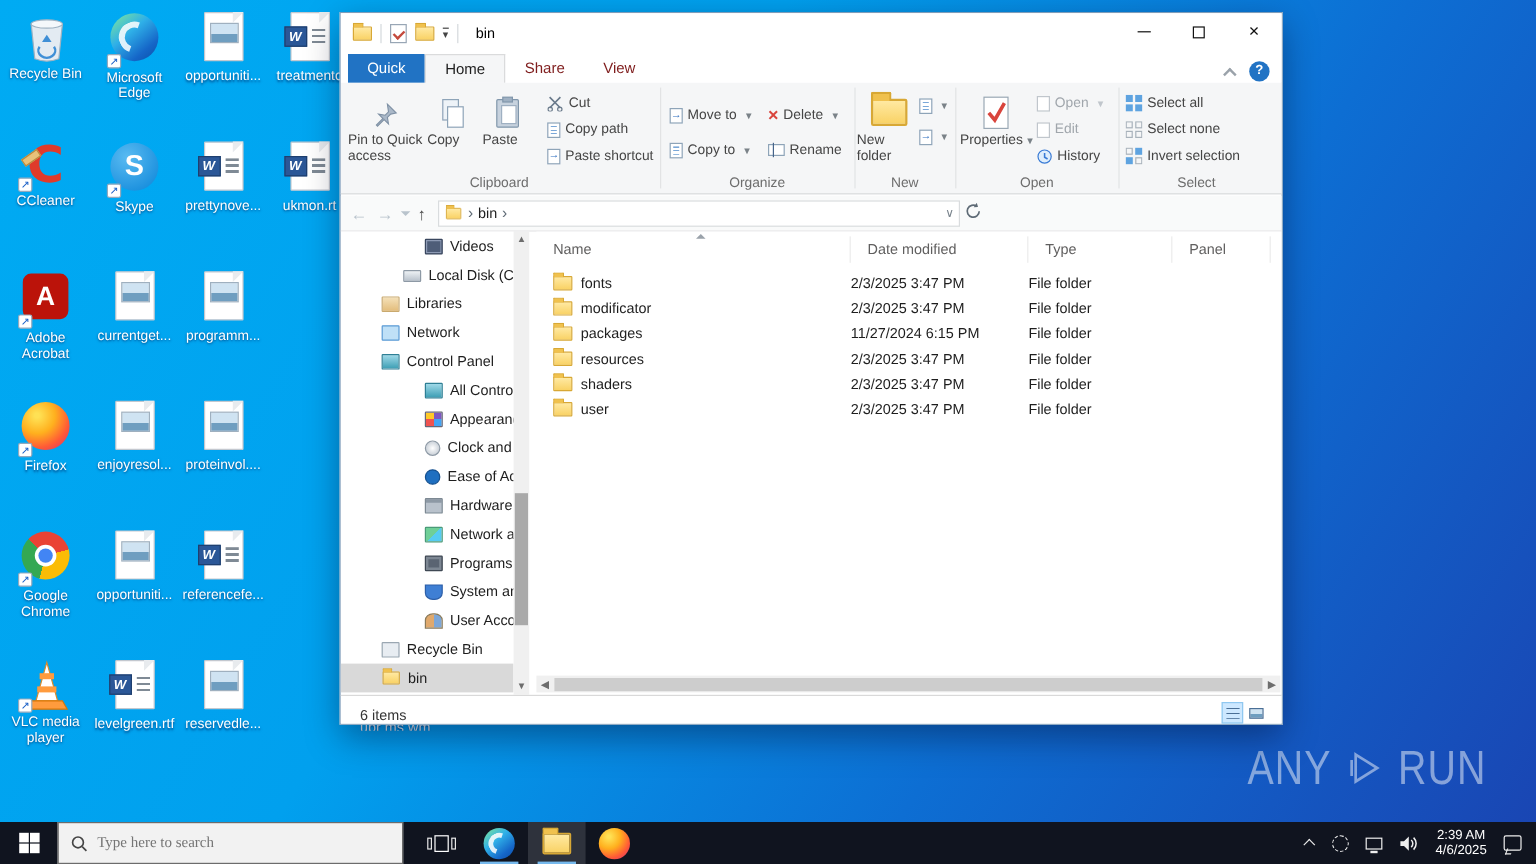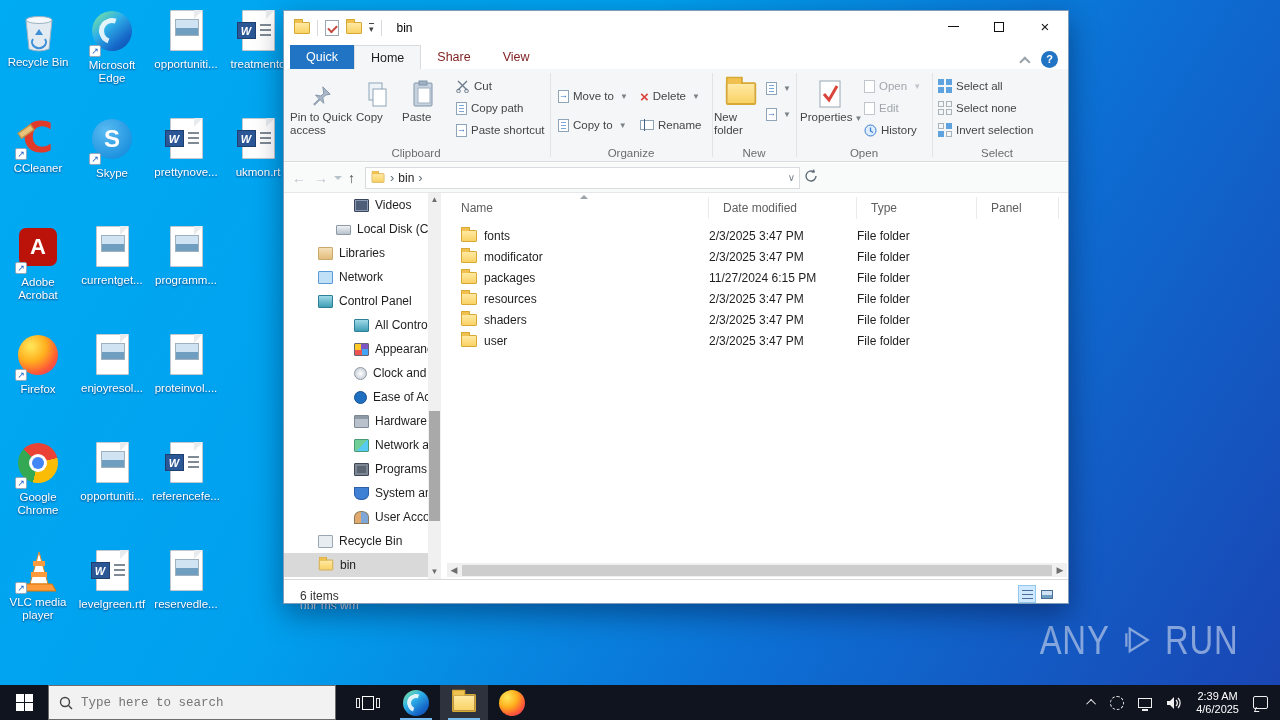--- a/index.html
+++ b/index.html
@@ -164,21 +164,21 @@
   .vb-th{width:12px;height:9px;border:1px solid #4a6f96;background:linear-gradient(#cfe3f2 0 55%,#6f9ec0 55%)}
 
   
   .taskbar{position:absolute;left:0;bottom:0;width:1280px;height:35px;background:#10141f;z-index:20;display:flex;align-items:stretch}
   .tbtn{width:48px;display:flex;align-items:center;justify-content:center;position:relative}
   .tbtn.active{background:rgba(255,255,255,.13)}
   .underl{position:absolute;bottom:0;left:8px;right:8px;height:2px;background:#76b9ed}
   .winlogo{display:grid;grid-template-columns:8px 8px;grid-template-rows:8px 8px;gap:1px}
   .winlogo span{background:#fff}
   .tsearch{width:288px;background:#f2f2f2;border:1px solid #6c6c6c;display:flex;align-items:center;padding:0 10px;gap:8px}
-  .tsearch input{flex:1;border:none;outline:none;background:transparent;font-size:12.5px;color:#5a5a5a;font-family:Liberation Mono, monospace}
+  .tsearch input{flex:1;border:none;outline:none;background:transparent;font-size:12.5px;color:#5a5a5a;font-family:Liberation Serif, serif}
   .tvicon{display:flex;gap:2px;align-items:center}
   .tvicon .r1{width:4px;height:10px;border:1px solid #e8e8e8}
   .tvicon .r2{width:12px;height:14px;border:1.5px solid #fff}
   .minifold{transform:scale(1.5)}
   .tray{margin-left:auto;display:flex;align-items:center;gap:14px;padding-right:12px;color:#eee}
   .trchev{width:7px;height:7px;border-left:1.5px solid #eee;border-top:1.5px solid #eee;transform:rotate(45deg) translateY(2px)}
   .meet{width:14px;height:14px;border:1.5px dashed #eee;border-radius:50%}
   .netic{width:14px;height:10px;border:1.5px solid #eee;position:relative}
   .netic::after{content:"";position:absolute;left:3px;bottom:-4px;width:6px;height:2px;background:#eee}
   .clockblk{text-align:center;font-size:11px;line-height:13px;color:#fff}

